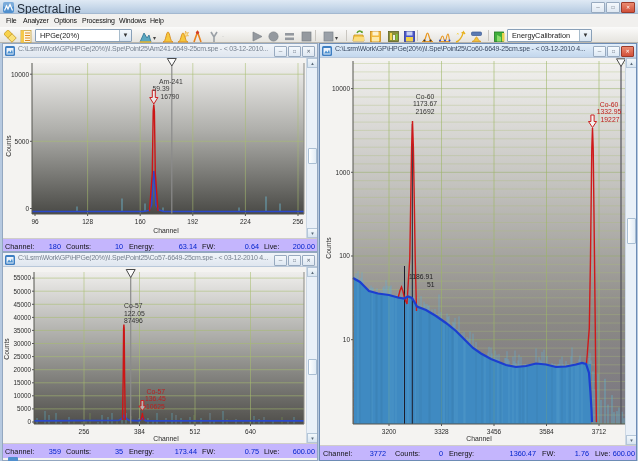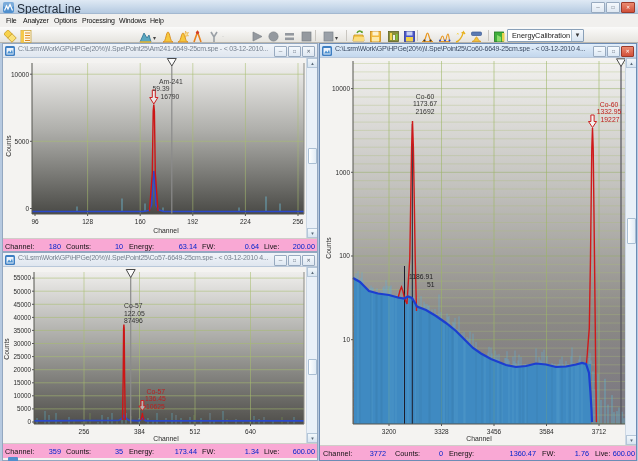--- a/index.html
+++ b/index.html
@@ -1,18 +1,18 @@
 <!DOCTYPE html>
 <html><head><meta charset="utf-8"><style>
 *{margin:0;padding:0;box-sizing:border-box}
 body{width:638px;height:461px;font-family:"Liberation Sans",sans-serif;overflow:hidden;background:#b9cde4}
 .mb{display:inline-block;width:13px;height:11px;margin-left:1px;background:linear-gradient(180deg,#f4f8fc,#dfe8f2);border:1px solid #98aabf;border-radius:1px;font-size:5px;line-height:9px;text-align:center;color:#55606e;vertical-align:top}
 .mbred{background:linear-gradient(180deg,#eb8a70,#d1503a) !important;color:#fff;border-color:#9c3a2a}
 .sbtn{position:absolute;left:0;width:11px;height:10px;background:linear-gradient(180deg,#f2f7fb,#d8e5f1);border:1px solid #b4c6d8;font-size:4.5px;color:#5a6a7a;text-align:center;line-height:9px}
-.wstatus{position:absolute;left:0;right:0;height:15px;background:#f9a8d4;border-top:1px solid #cfcdc9;font-size:7.3px;color:#111}
+.wstatus{position:absolute;left:0;right:0;height:15px;background:#c4b5fd;border-top:1px solid #cfcdc9;font-size:7.3px;color:#111}
 .wstatus span{top:3px}
 .tsep{position:absolute;top:3px;width:1px;height:11px;background:#c9c6c0}
 </style></head><body>
 <div style="position:absolute;left:0;top:0;width:638px;height:14px;background:linear-gradient(180deg,#dfe9f4 0%,#cadaeb 50%,#b4c9e0 100%);border-bottom:1px solid #a3b8d0">
 <svg width="11" height="11" viewBox="0 0 11 11" style="position:absolute;left:3px;top:2px">
       <rect x="0" y="0" width="11" height="11" rx="2" fill="#4f8fce"></rect>
       <path d="M1.5,8.5 L3.5,4 L5,7 L7,2.5 L9.5,8.5" fill="none" stroke="#fff" stroke-width="1.2"></path>
       <rect x="0" y="0" width="11" height="5" rx="2" fill="rgba(255,255,255,0.25)"></rect>
     </svg>
 <span style="position:absolute;left:17px;top:2px;font-size:12px;color:#1d2836">SpectraLine</span>
@@ -121,21 +121,25 @@
     <svg width="13" height="13" viewBox="0 0 13 13" style="position:absolute;left:470px;top:3px">
       <path d="M2,11.5 C5,11.5 5,7 6.5,7 C8,7 8,11.5 11,11.5 Z" fill="#f2c43e" stroke="#d89a20" stroke-width="0.8"></path>
       <rect x="1.5" y="2" width="10" height="3.5" rx="1" fill="#5a7ab2" stroke="#3c5a92" stroke-width="0.7"></rect>
     </svg>
     <span class="tsep" style="left:488px"></span>
     <svg width="13" height="13" viewBox="0 0 13 13" style="position:absolute;left:493px;top:3px">
       <rect x="1.5" y="2" width="9" height="9.5" fill="#3fae3a" stroke="#1f7a1e" stroke-width="0.8"></rect>
       <path d="M4,11.5 L4,5 L8,7 L8,11.5" fill="#8adc6a"></path>
       <rect x="9" y="3" width="2.5" height="8.5" fill="#e8d24a"></rect>
     </svg>
-<div style="position:absolute;left:507px;top:2px;width:77px;height:13px;background:#fff;border:1px solid #89a0b8;border-radius:1px">
+<div style="position:absolute;left:35px;top:2px;width:97px;height:13px;background:#fff;border:1px solid #89a0b8;border-radius:1px">
+<span style="position:absolute;left:4px;top:1px;font-size:7.3px;color:#222">HPGe(20%)</span>
+<span style="position:absolute;right:0;top:0;width:12px;height:11px;background:linear-gradient(180deg,#f4f8fc,#d8e4f0);border-left:1px solid #a8bccc;color:#333;font-size:6px;text-align:center;line-height:11px">▼</span>
+</div>
+<div style="position:absolute;left:507px;top:2px;width:85px;height:13px;background:#fff;border:1px solid #89a0b8;border-radius:1px">
 <span style="position:absolute;left:4px;top:1px;font-size:7.3px;color:#222">EnergyCalibration</span>
 <span style="position:absolute;right:0;top:0;width:12px;height:11px;background:linear-gradient(180deg,#f4f8fc,#d8e4f0);border-left:1px solid #a8bccc;color:#333;font-size:6px;text-align:center;line-height:11px">▼</span>
 </div>
 </div>
 <div style="position:absolute;left:0;top:43px;width:638px;height:418px;background:#b6c9e0">
 <div style="position:absolute;left:2px;top:0px;width:316px;height:209px;background:#f4f3f1;border:1px solid #93a7c0;box-sizing:border-box;overflow:hidden">
 <div style="position:absolute;left:0;top:0;right:0;height:14px;background:linear-gradient(180deg,#f0f4f9,#dfe6ef);border-bottom:1px solid #b9c8da">
 <svg width="10" height="10" viewBox="0 0 10 10" style="position:absolute;left:2px;top:2px">
           <rect x="0" y="0" width="10" height="10" rx="1.5" fill="#3d7ec2"></rect>
           <rect x="1.5" y="2" width="7" height="6.5" fill="#eef4fb"></rect>
@@ -352,21 +356,21 @@
  <div style="position:absolute;left:1px;top:92px;width:9px;height:16px;background:linear-gradient(90deg,#fdfefe,#e2ecf6);border:1px solid #a9bed3;border-radius:1px"></div>
 </div>
 <div class="wstatus" style="top:190px">
         <span style="position:absolute;left:2px">Channel:</span>
         <span style="position:absolute;right:256px;color:#0023cc">359</span>
         <span style="position:absolute;left:63px">Counts:</span>
         <span style="position:absolute;right:194px;color:#0023cc">35</span>
         <span style="position:absolute;left:126px">Energy:</span>
         <span style="position:absolute;right:120px;color:#0023cc">173.44</span>
         <span style="position:absolute;left:199px">FW:</span>
-        <span style="position:absolute;right:58px;color:#0023cc">1.34</span>
+        <span style="position:absolute;right:58px;color:#0023cc">0.75</span>
         <span style="position:absolute;left:261px">Live:</span>
         <span style="position:absolute;right:2px;color:#0023cc">600.00</span>
       </div>
 </div>
 <div style="position:absolute;left:319px;top:0px;width:318px;height:418px;background:#f4f3f1;border:1px solid #6d8cb5;box-sizing:border-box;overflow:hidden">
 <div style="position:absolute;left:0;top:0;right:0;height:14px;background:linear-gradient(180deg,#e2eefa,#c3d7ed);border-bottom:1px solid #b9c8da">
 <svg width="10" height="10" viewBox="0 0 10 10" style="position:absolute;left:2px;top:2px">
           <rect x="0" y="0" width="10" height="10" rx="1.5" fill="#3d7ec2"></rect>
           <rect x="1.5" y="2" width="7" height="6.5" fill="#eef4fb"></rect>
           <path d="M2,7.5 L4,4.5 L5.5,6.5 L7,3.5 L8,7.5 Z" fill="#4a90d0"></path>

